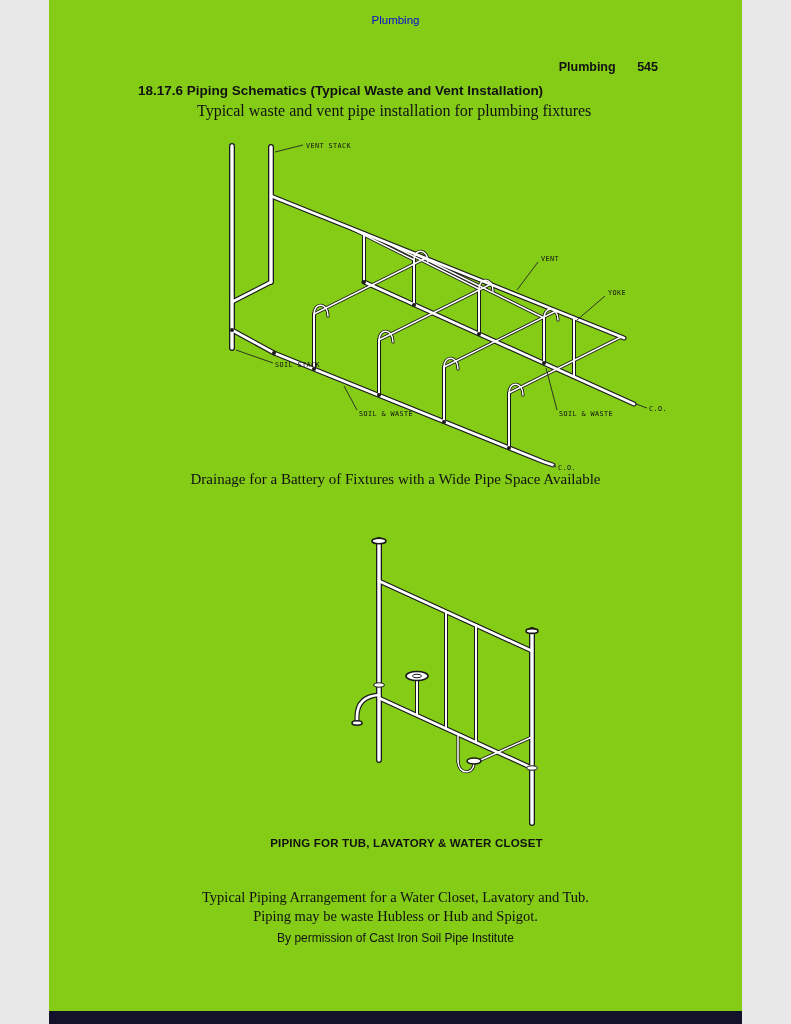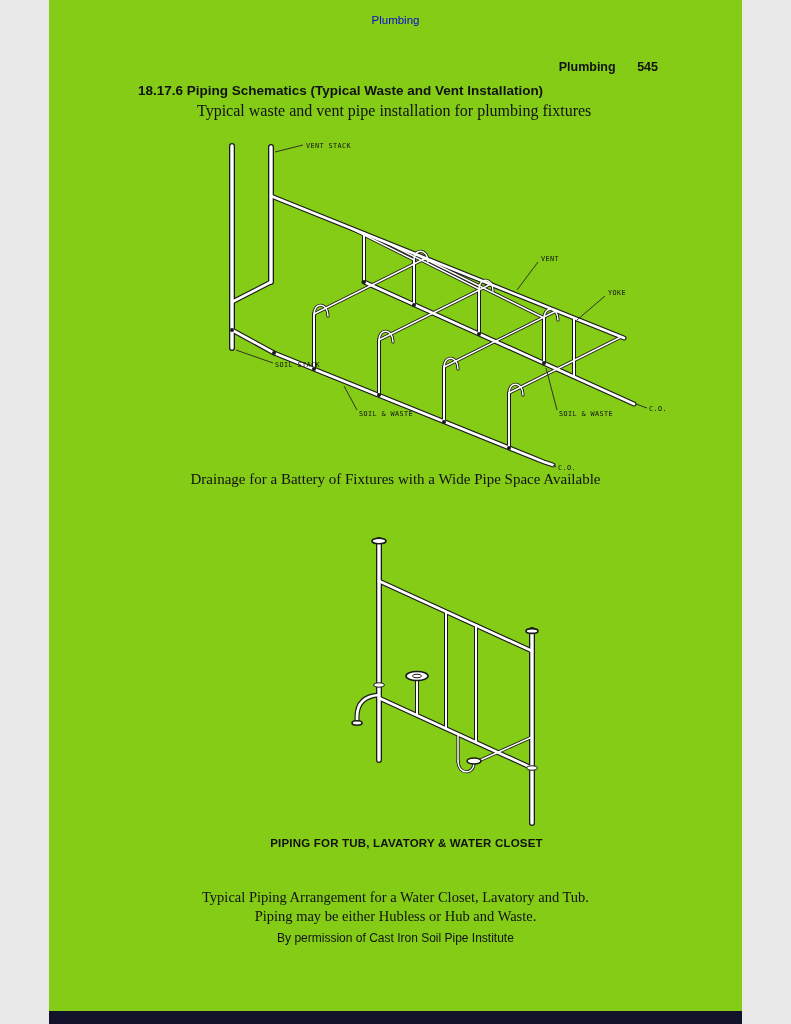--- a/index.html
+++ b/index.html
@@ -253,19 +253,19 @@
       <ellipse class="fl2" cx="203" cy="235" rx="5.5" ry="2.2"></ellipse>
     </g>
   </svg>
 
   <div class="fig2-caption">
     <div>PIPING FOR TUB, LAVATORY &amp; WATER CLOSET</div>
   </div>
 
   <div class="fig2-desc">
     <div>Typical Piping Arrangement for a Water Closet, Lavatory and Tub.</div>
-    <div>Piping may be either Hubless or Hub and Waste.</div>
+    <div>Piping may be waste Hubless or Hub and Spigot.</div>
   </div>
 
   <div class="credit">By permission of Cast Iron Soil Pipe Institute</div>
 
   <div class="bottom-bar"></div>
 </div>
 
 </body></html>

